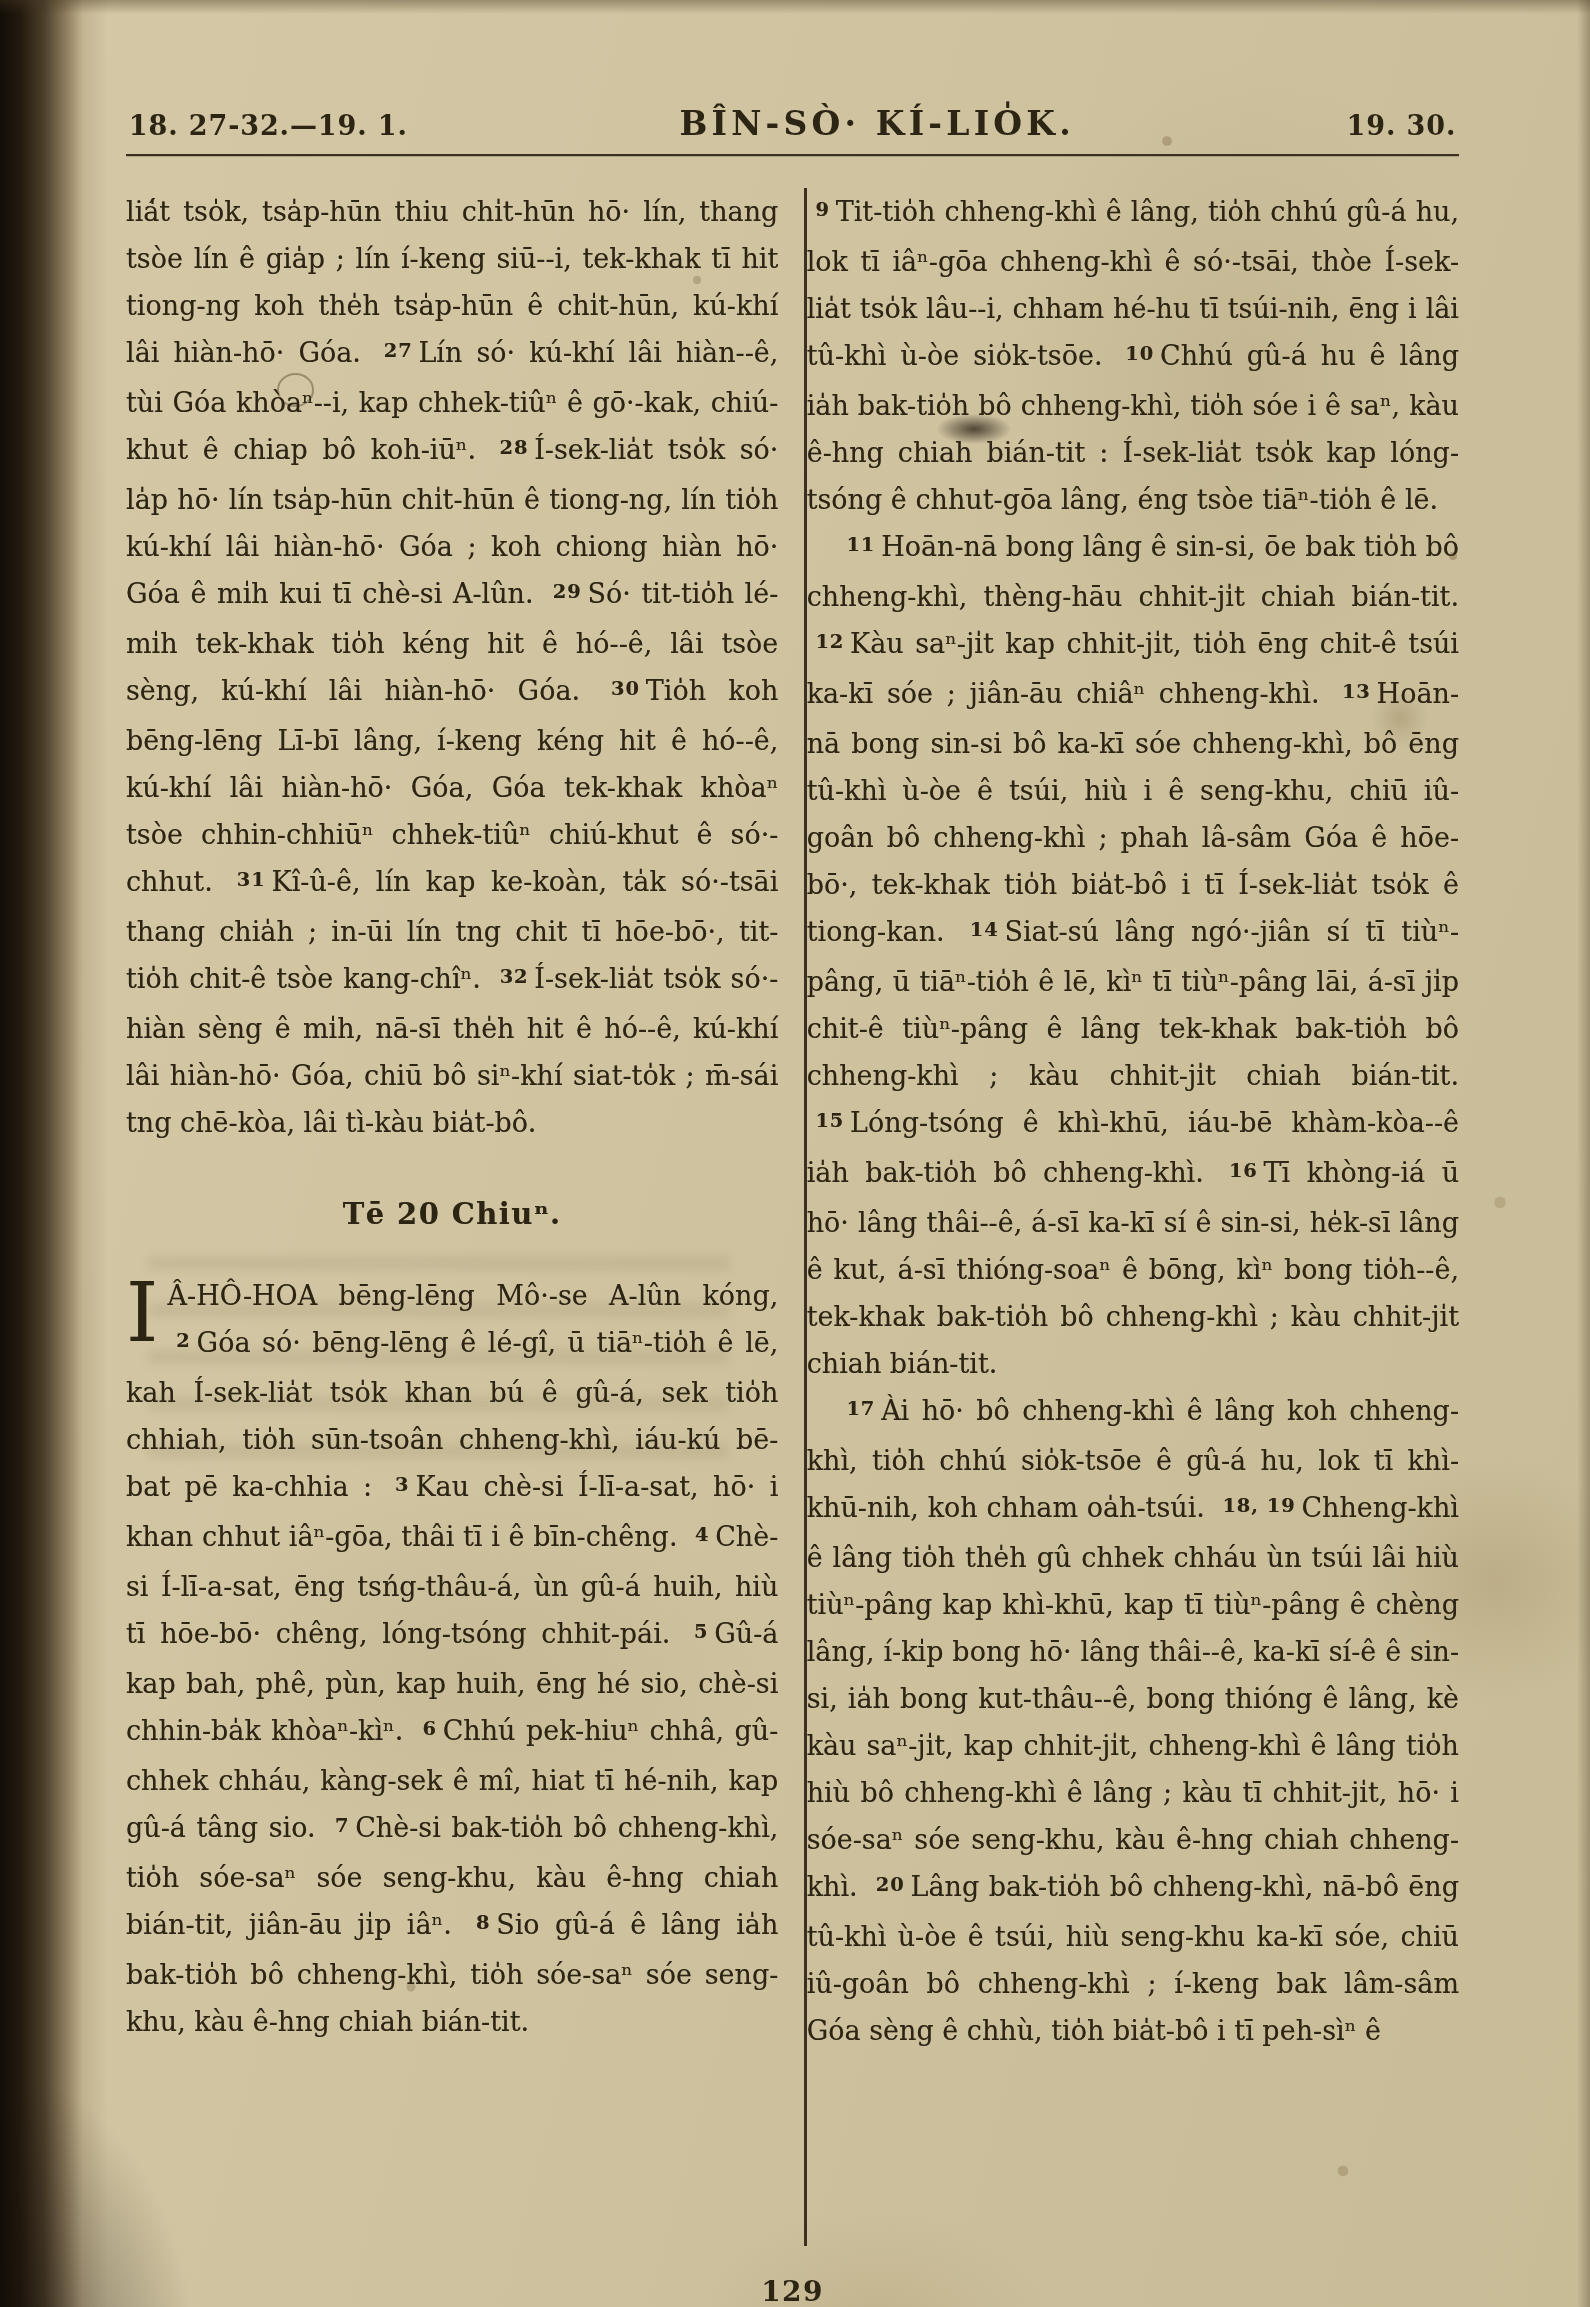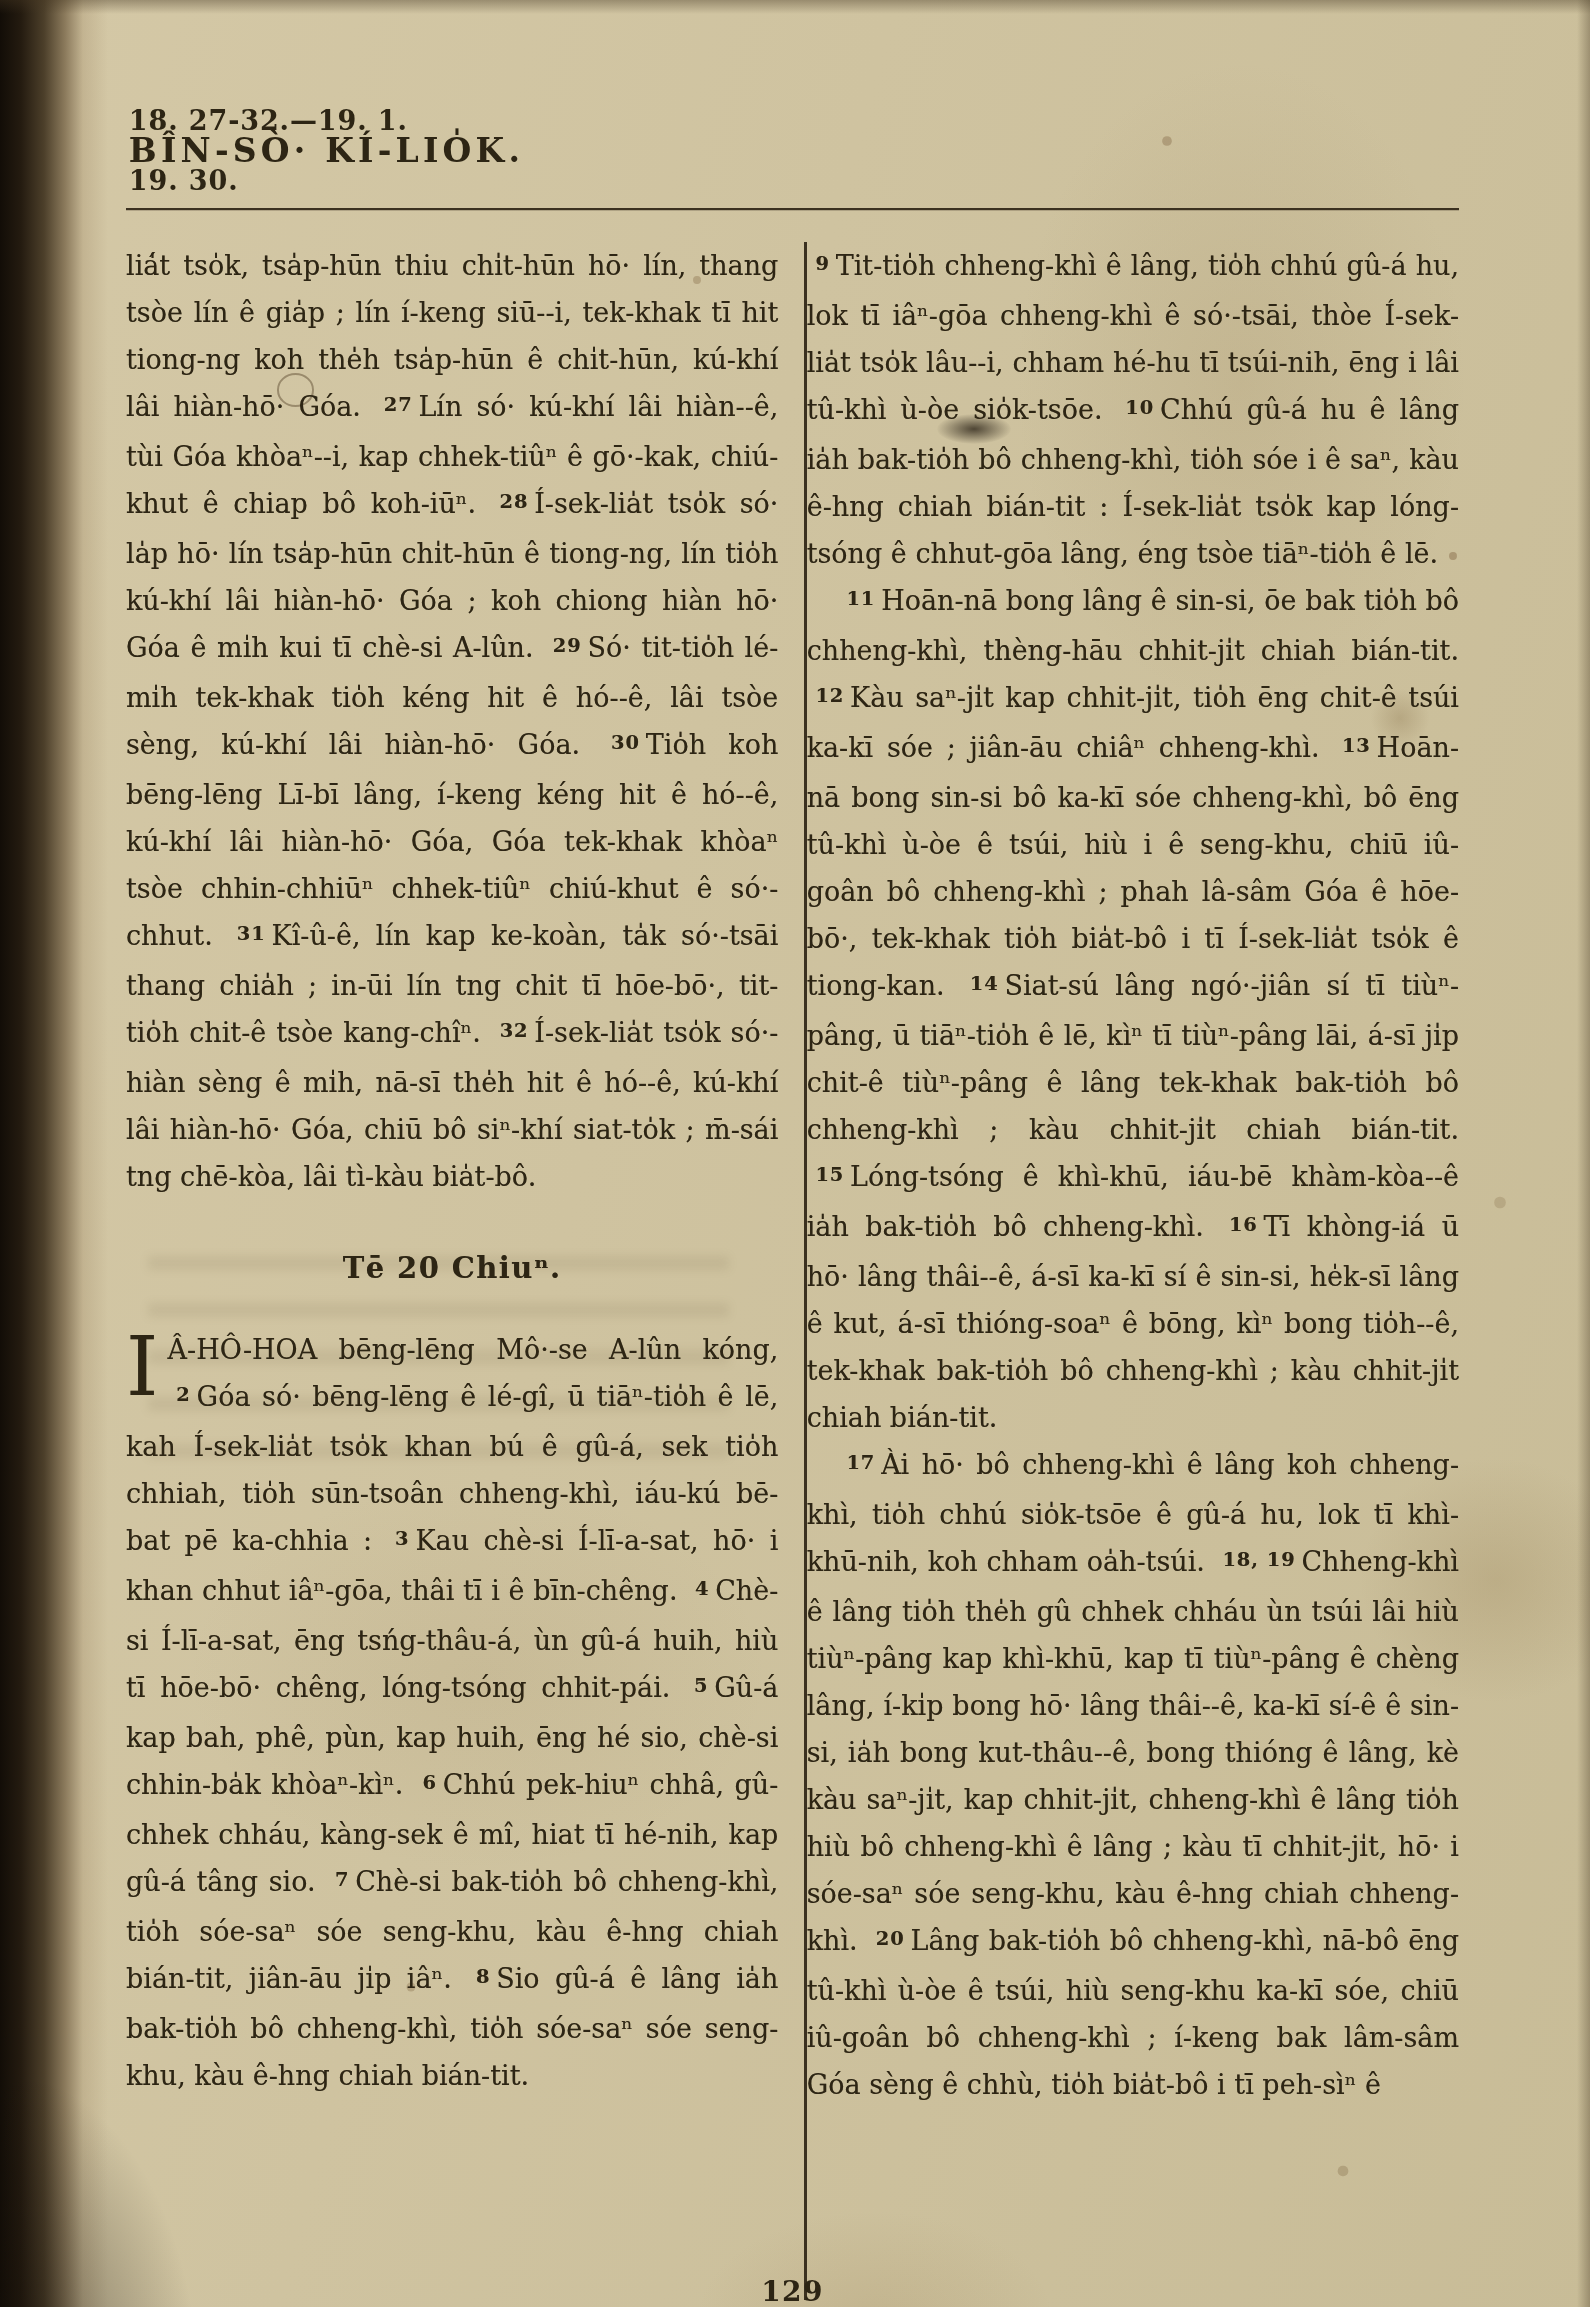--- a/index.html
+++ b/index.html
@@ -39,21 +39,21 @@
     box-shadow:
       1144px -1043px 0 1.8px rgba(115,85,50,.32),
       1430px -628px 0 0.9px rgba(115,85,50,.38),
       388px 803px 0 1.4px rgba(115,85,50,.28),
       1320px 987px 0 2.3px rgba(110,80,45,.26),
       674px -904px 0 0.9px rgba(115,85,50,.30),
       1477px 18.5px 0 2.8px rgba(120,90,55,.22);}
   
   .content{position:absolute;left:126px;top:107px;width:1333px;}
   .page-header{display:flex;justify-content:space-between;align-items:baseline;
-    font-weight:bold;line-height:1;padding:0 2.8px;flex-direction:column;}
+    font-weight:bold;line-height:1;padding:0 2.8px;}
   .header-ref{font-size:27px;letter-spacing:0.9px;}
   .header-title{font-size:33px;letter-spacing:4.2px;}
   .rule{height:2.3px;background:#3b3120;margin-top:14px;box-shadow:0 0.9px 0 rgba(59,49,32,.25);}
   .columns{display:flex;margin-top:32px;height:2058px;overflow:hidden;}
   .col{flex:1 1 0;font-size:27px;line-height:47px;text-align:justify;
     text-shadow:0 0 0.5px rgba(45,37,20,.45);}
   .col.left{padding-right:26px;}
   .col.right{}
   .divider{width:2.3px;background:#3b3120;}
   p.verse-para{margin:0;}

